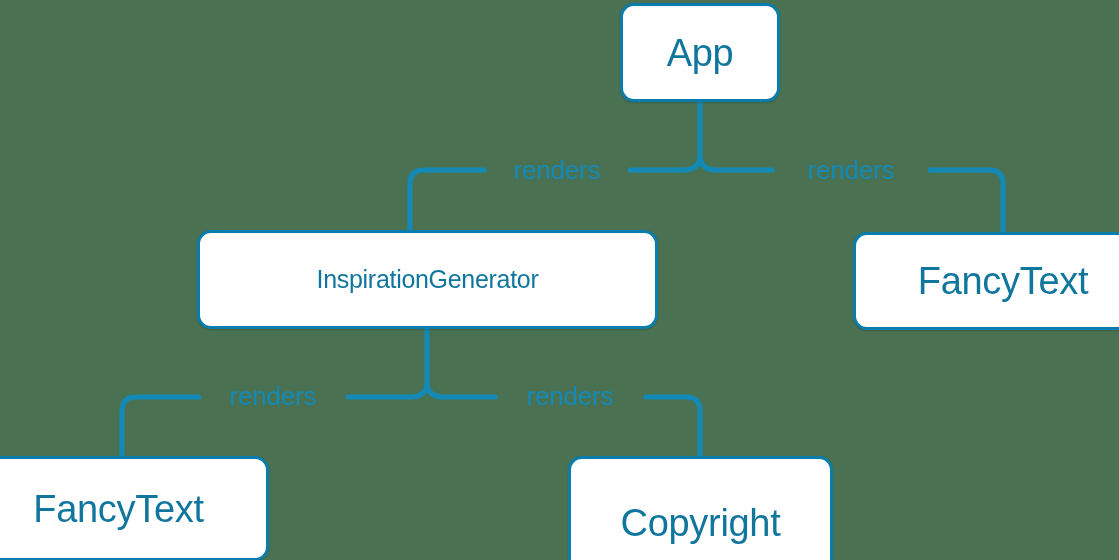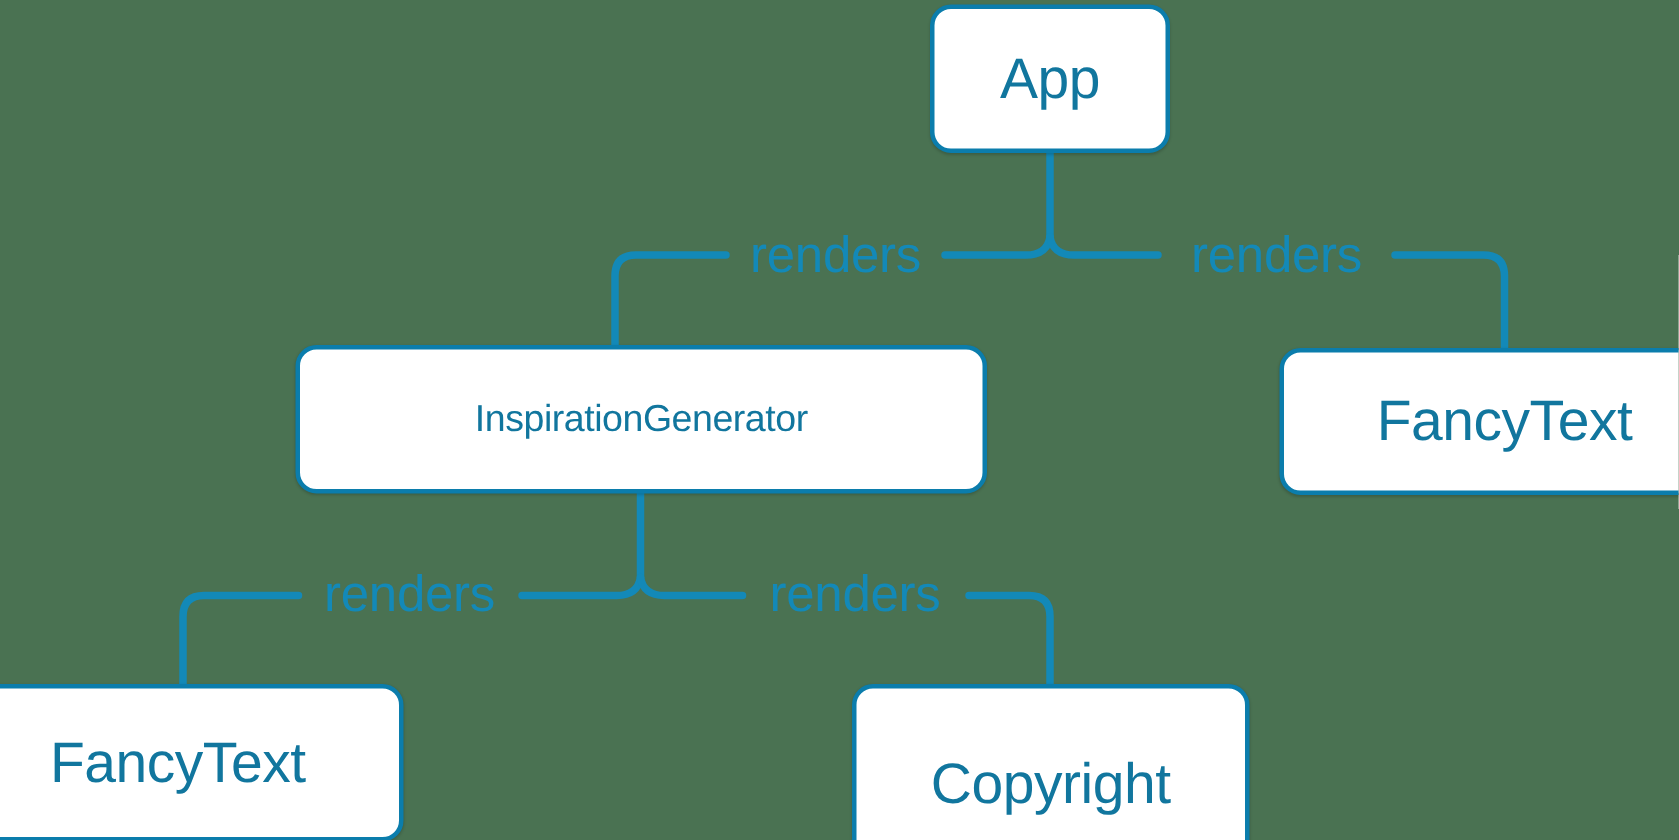--- a/index.html
+++ b/index.html
@@ -41,21 +41,21 @@
     box-shadow: 0 1px 2px rgba(0,0,0,0.18);
   }
   .node-label {
     white-space: nowrap;
     line-height: 1;
   }
   .edge-label {
     position: absolute;
     color: #1389b8;
     font-family: "Liberation Sans", sans-serif;
-    font-size: 34px;
+    font-size: 26px;
     font-weight: 400;
     letter-spacing: -0.2px;
     white-space: nowrap;
     line-height: 1;
     transform: translate(-50%, -50%);
     text-align: center;
   }
   #node-app { left: 620px; top: 3px; width: 160px; height: 99px; font-size: 38px; }
   #node-inspiration { left: 197px; top: 230px; width: 461px; height: 99px; font-size: 25px; }
   #node-fancytext-right { left: 853px; top: 232px; width: 300px; height: 98px; font-size: 38px; }

